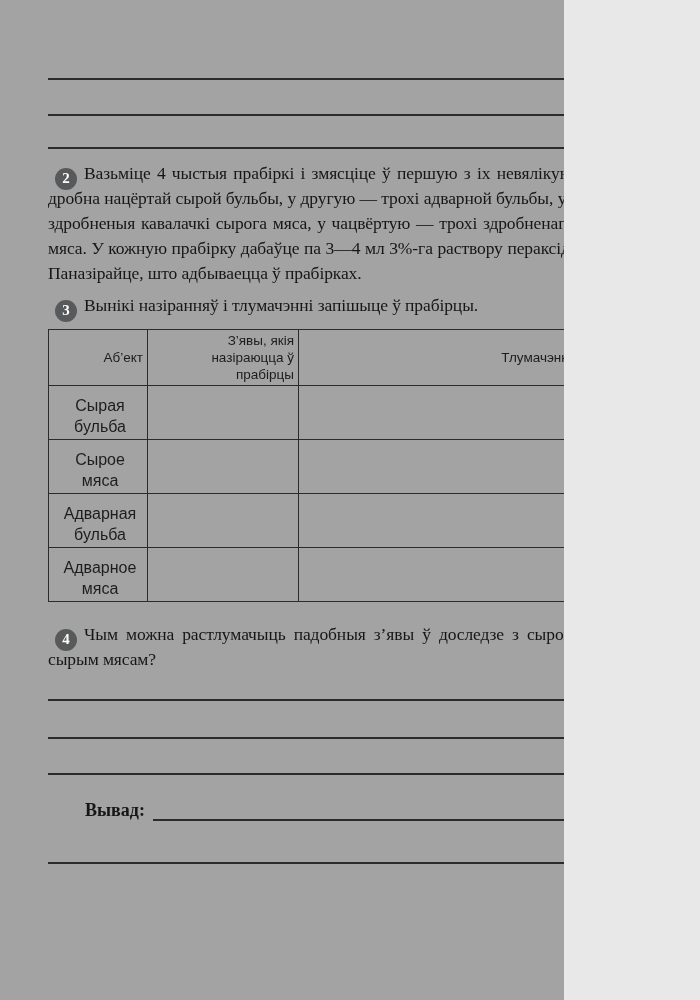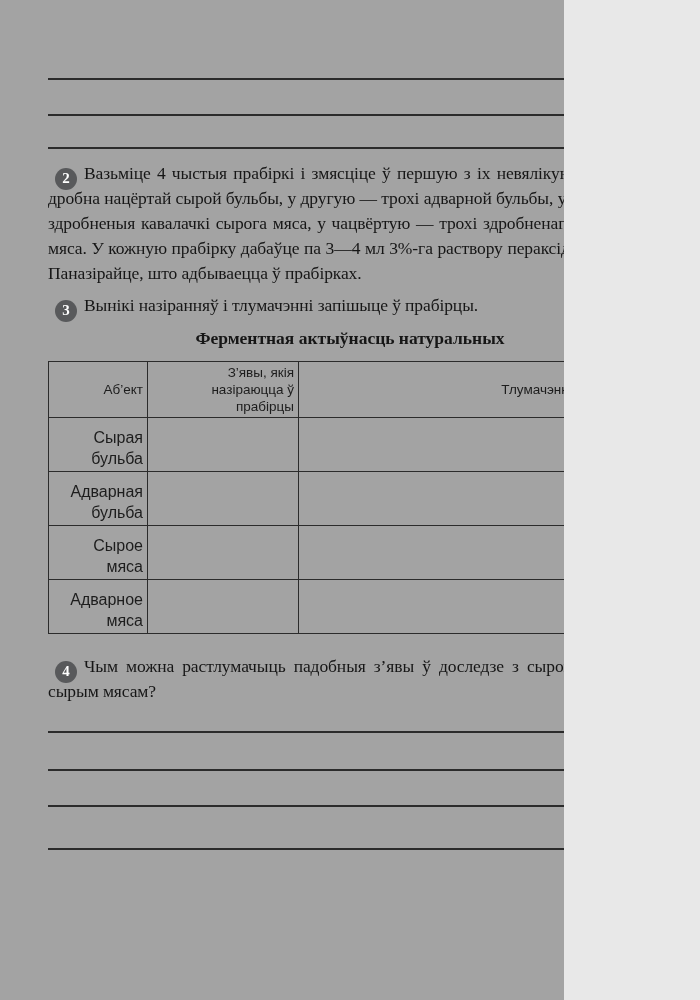--- a/index.html
+++ b/index.html
@@ -45,21 +45,21 @@
     table-layout:fixed;
   }
   table.results th, table.results td {
     border:1.5px solid #2b2b2b;
   }
   table.results th {
     font-weight:normal; font-size:13.5px; line-height:17px;
     text-align:right; vertical-align:middle; height:40px; padding:2px 4px;
   }
   table.results td.obj {
-    font-size:16px; line-height:21px; text-align:right;
+    font-size:16px; line-height:21px; text-align:center;
     vertical-align:middle; padding:8px 4px 2px 8px; height:43px;
   }
   table.results td.blank { height:43px; }
   col.c1 { width:99px; } col.c2 { width:151px; } col.c3 { width:354px; }
 
   .answer-lines { margin-top:0; }
   .ans-1 { height:27px; }
   .ans-2 { height:36px; }
   .ans-3 { height:34px; }
 
@@ -88,66 +88,69 @@
       <div class="write-line tl-1"></div>
       <div class="write-line tl-2"></div>
       <div class="write-line tl-3"></div>
     </div>
 
     <p class="step-para step2"><span class="badge">2</span><span>Вазьміце 4 чыстыя прабіркі і змясціце ў першую з іх невялікую колькасць дробна нацёртай сырой бульбы, у другую — трохі адварной бульбы, у трэцюю — здробненыя кавалачкі сырога мяса, у чацвёртую — трохі здробненага адварнога мяса. У кожную прабірку дабаўце па 3—4 мл 3%-га раствору пераксіду вадароду. Паназірайце, што адбываецца ў прабірках.</span></p>
 
     <p class="step-para step3"><span class="badge">3</span><span>Вынікі назіранняў і тлумачэнні запішыце ў прабірцы.</span></p>
 
     <div class="table-title">
-      <div>Ферментная актыўнасць натуральных</div>
     </div>
 
     <table class="results">
       <colgroup>
           <col class="c1">
           <col class="c2">
           <col class="c3">
         </colgroup>
       <tbody>
           <tr>
         <th>Аб’ект</th>
         <th>З’явы, якія назіраюцца ў прабірцы</th>
         <th>Тлумачэнне назіранняў</th>
       </tr>
       <tr>
         <td class="obj">Сырая бульба</td>
         <td class="blank"></td>
         <td class="blank"></td>
       </tr>
       <tr>
-        <td class="obj">Адварная бульба</td>
+        <td class="obj">Сырое мяса</td>
         <td class="blank"></td>
         <td class="blank"></td>
       </tr>
       <tr>
-        <td class="obj">Сырое мяса</td>
+        <td class="obj">Адварная бульба</td>
         <td class="blank"></td>
         <td class="blank"></td>
       </tr>
       <tr>
         <td class="obj">Адварное мяса</td>
         <td class="blank"></td>
         <td class="blank"></td>
       </tr>
     </tbody>
       </table>
 
     <p class="step-para step4"><span class="badge">4</span><span>Чым можна растлумачыць падобныя з’явы ў доследзе з сырой бульбай і сырым мясам?</span></p>
 
     <div class="answer-lines">
       <div class="write-line ans-1"></div>
       <div class="write-line ans-2"></div>
       <div class="write-line ans-3"></div>
     </div>
 
 
+    <div class="conclusion">
+      <span class="label">Вывад:</span>
+      <span class="fill-line"></span>
+    </div>
 
     <div class="write-line final-line"></div>
 
     <div class="page-number">5</div>
 
   </div>
 </div>
 
 </body></html>

